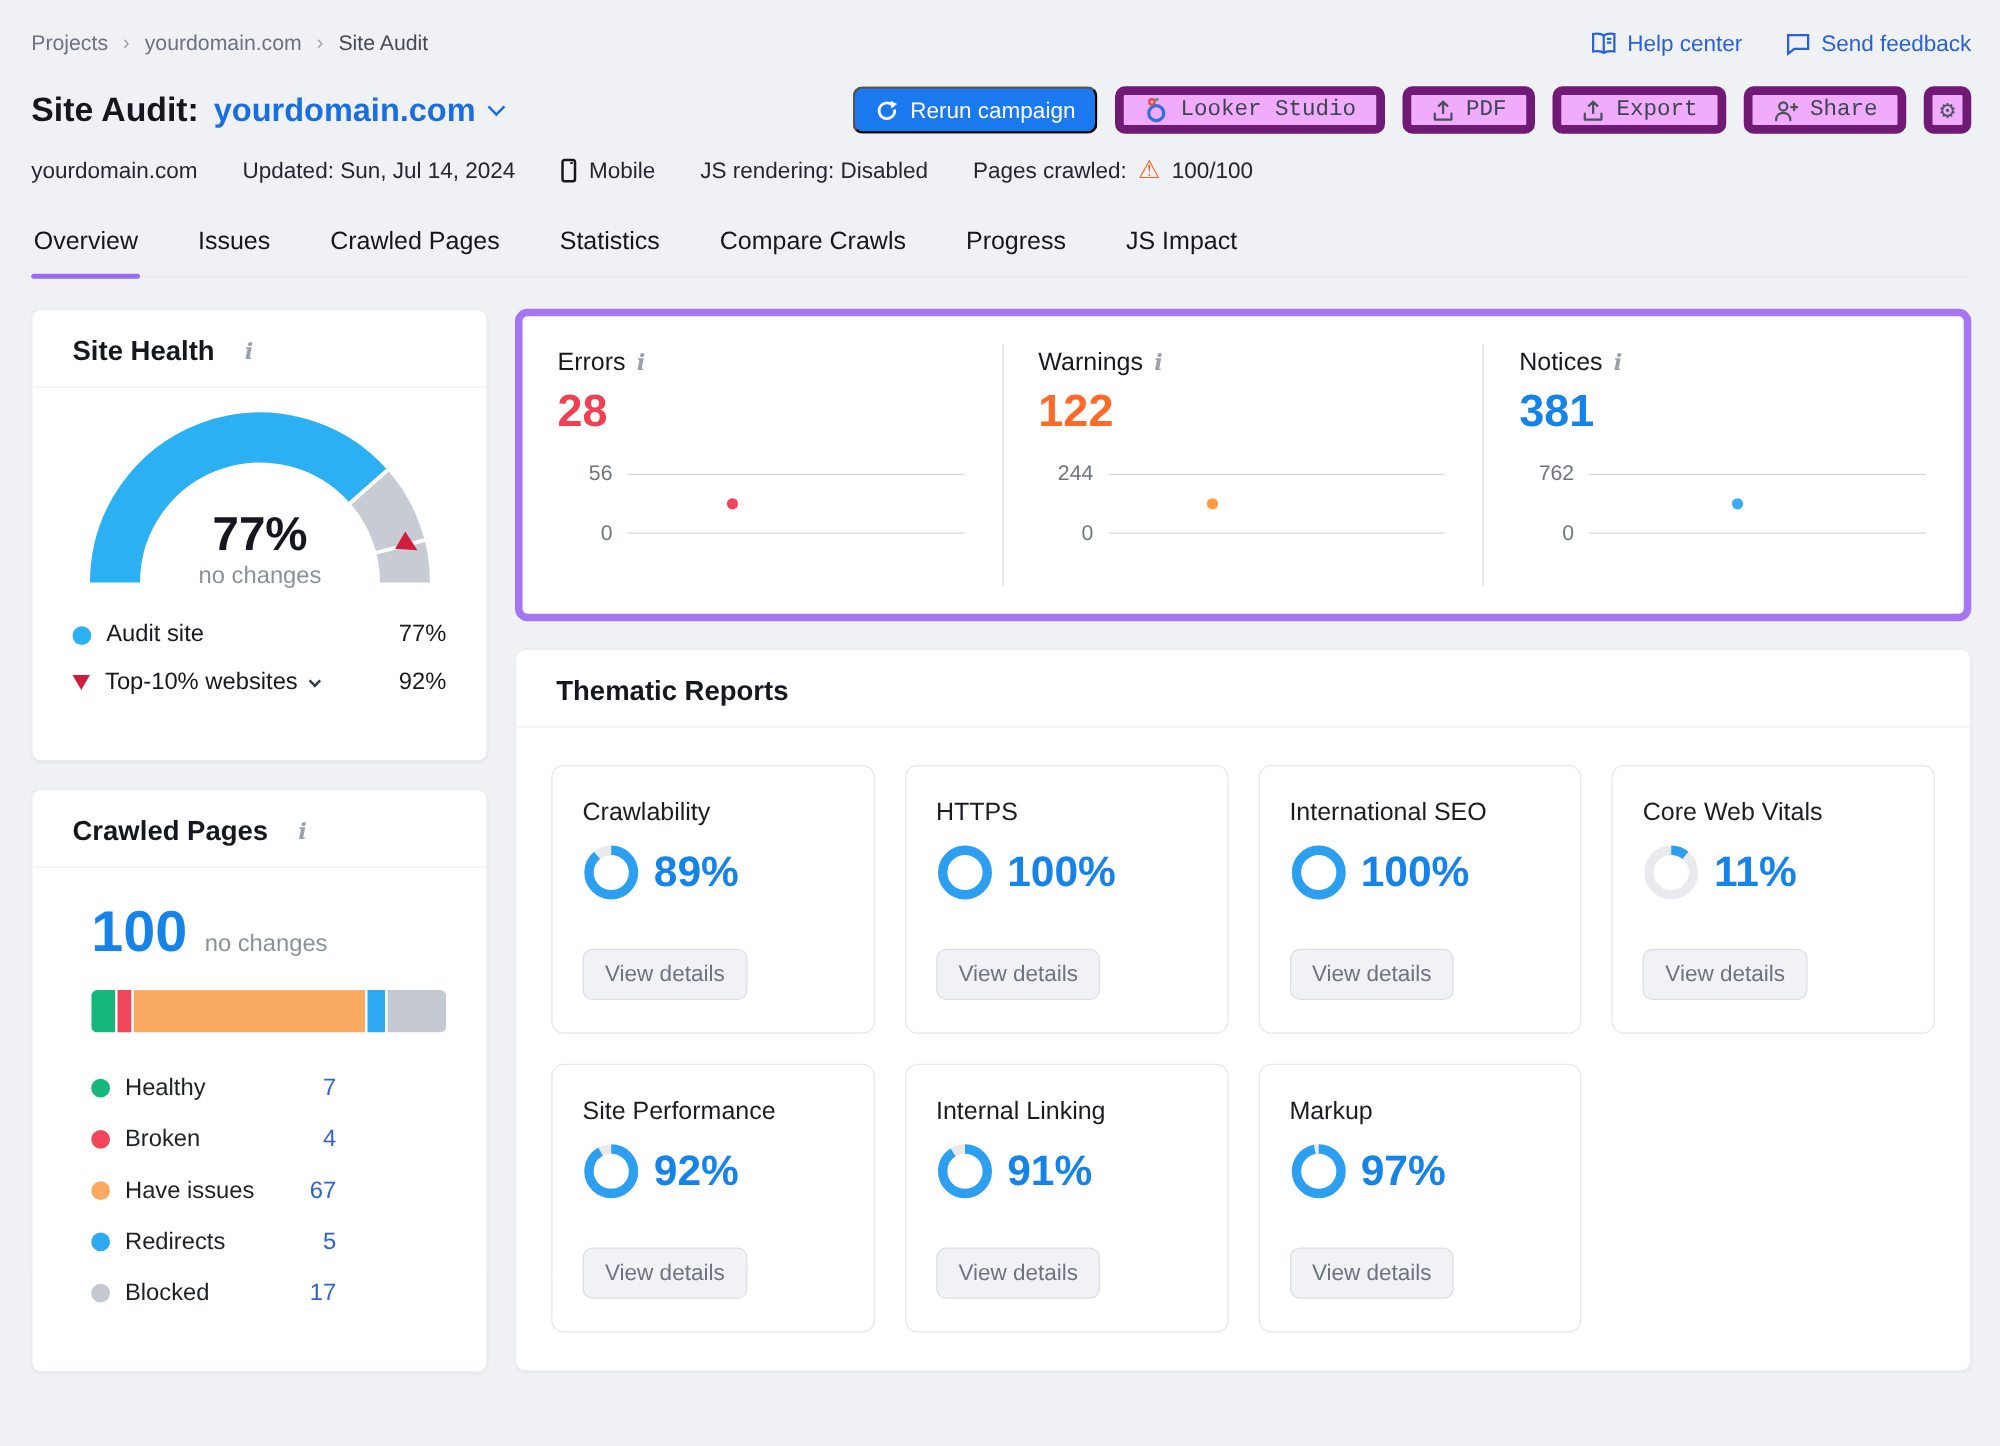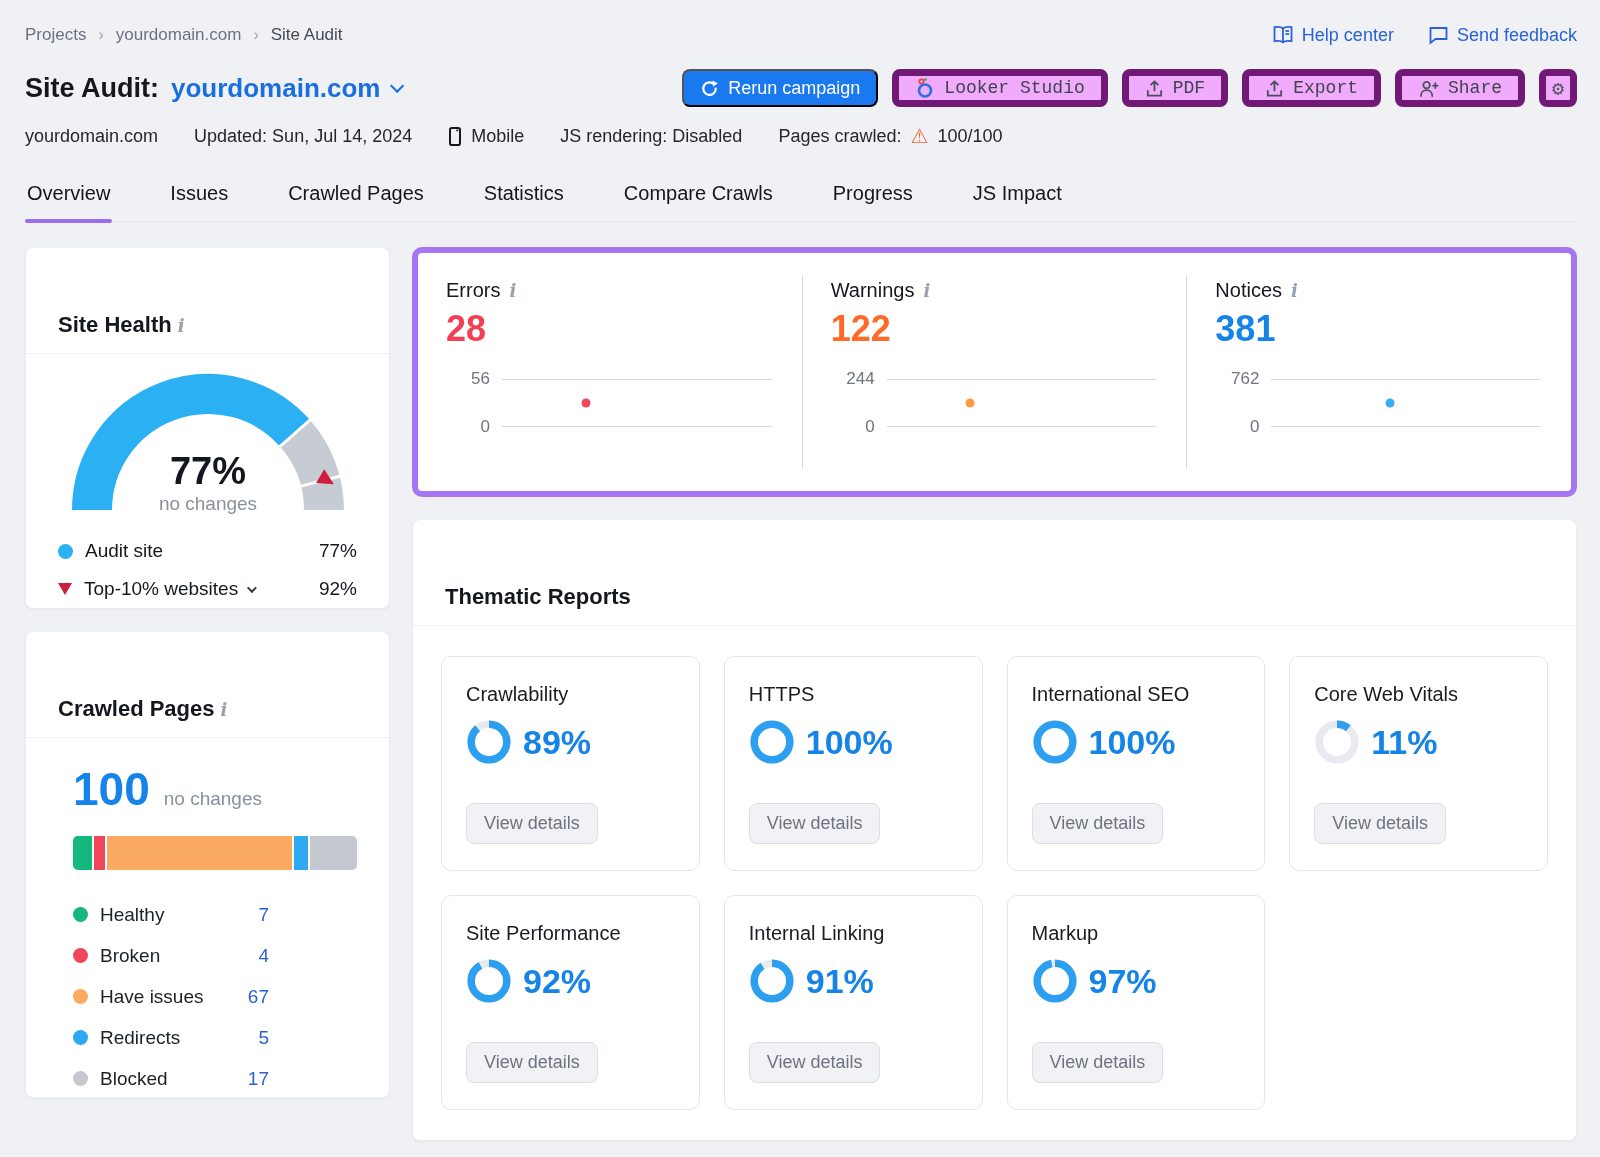--- a/index.html
+++ b/index.html
@@ -35,29 +35,29 @@
   .btn-primary { background:#1b79ef; color:#fff; font-weight:500; }
   .btn-secondary { background:#f0abfc; border:7px solid #701a75; color:#3f4450;font-family:Liberation Mono, monospace; }
   .btn-icononly { width:38px; padding:0; justify-content:center; font-size:20px; color:#50565f; }
 
   
   .meta-row { display:flex; align-items:center; gap:36px; margin-top:12px; font-size:18px; color:#23272f; height:28px; }
   .meta-item { display:flex; align-items:center; gap:9px; }
   .warn-glyph { color:#f2642f; font-size:20px; line-height:1; }
 
   
-  .tabs { display:flex; gap:56px; margin-top:32px; border-bottom:1px solid #e4e7ec; }
+  .tabs { display:flex; gap:44px; margin-top:32px; border-bottom:1px solid #e4e7ec; }
   .tab { font-size:20px; color:#14161a; padding:0 2px 16px; cursor:pointer; position:relative; }
   .tab.active { font-weight:500; }
   .tab.active::after { content:""; position:absolute; left:0; right:0; bottom:-2px; height:4px; border-radius:3px; background:#9a6cf0; }
 
   
   .content { display:grid; grid-template-columns:365px 1fr; gap:22px; margin-top:25px; align-items:start; }
   .card { background:#fff; border:1px solid #ebedf1; border-radius:8px; box-shadow:0 1px 2px rgba(25,30,45,.05); }
-  .card-header { display:flex; align-items:center; gap:6px; padding:20px 32px 15px; border-bottom:1px solid #eef0f4;margin-top:44px; }
+  .card-header { display:flex; align-items:center; gap:24px; padding:20px 32px 15px; border-bottom:1px solid #eef0f4; }
   .card-title { font-size:22px; font-weight:700; color:#14171d; }
   .info-i { font-family:"DejaVu Serif", serif; font-style:italic; font-weight:700; color:#9ba1ac; font-size:18px; cursor:pointer; }
 
   
   .sh-card { height:362px; }
   .sh-body { padding:14px 32px 0; }
   .gauge-wrap { width:280px; margin:0 auto; }
   .sh-legend { margin-top:10px; }
   .sh-row { display:flex; align-items:center; gap:12px; height:38px; font-size:19px; color:#15181d; }
   .sh-dot { width:15px; height:15px; border-radius:50%; flex:0 0 auto; }

